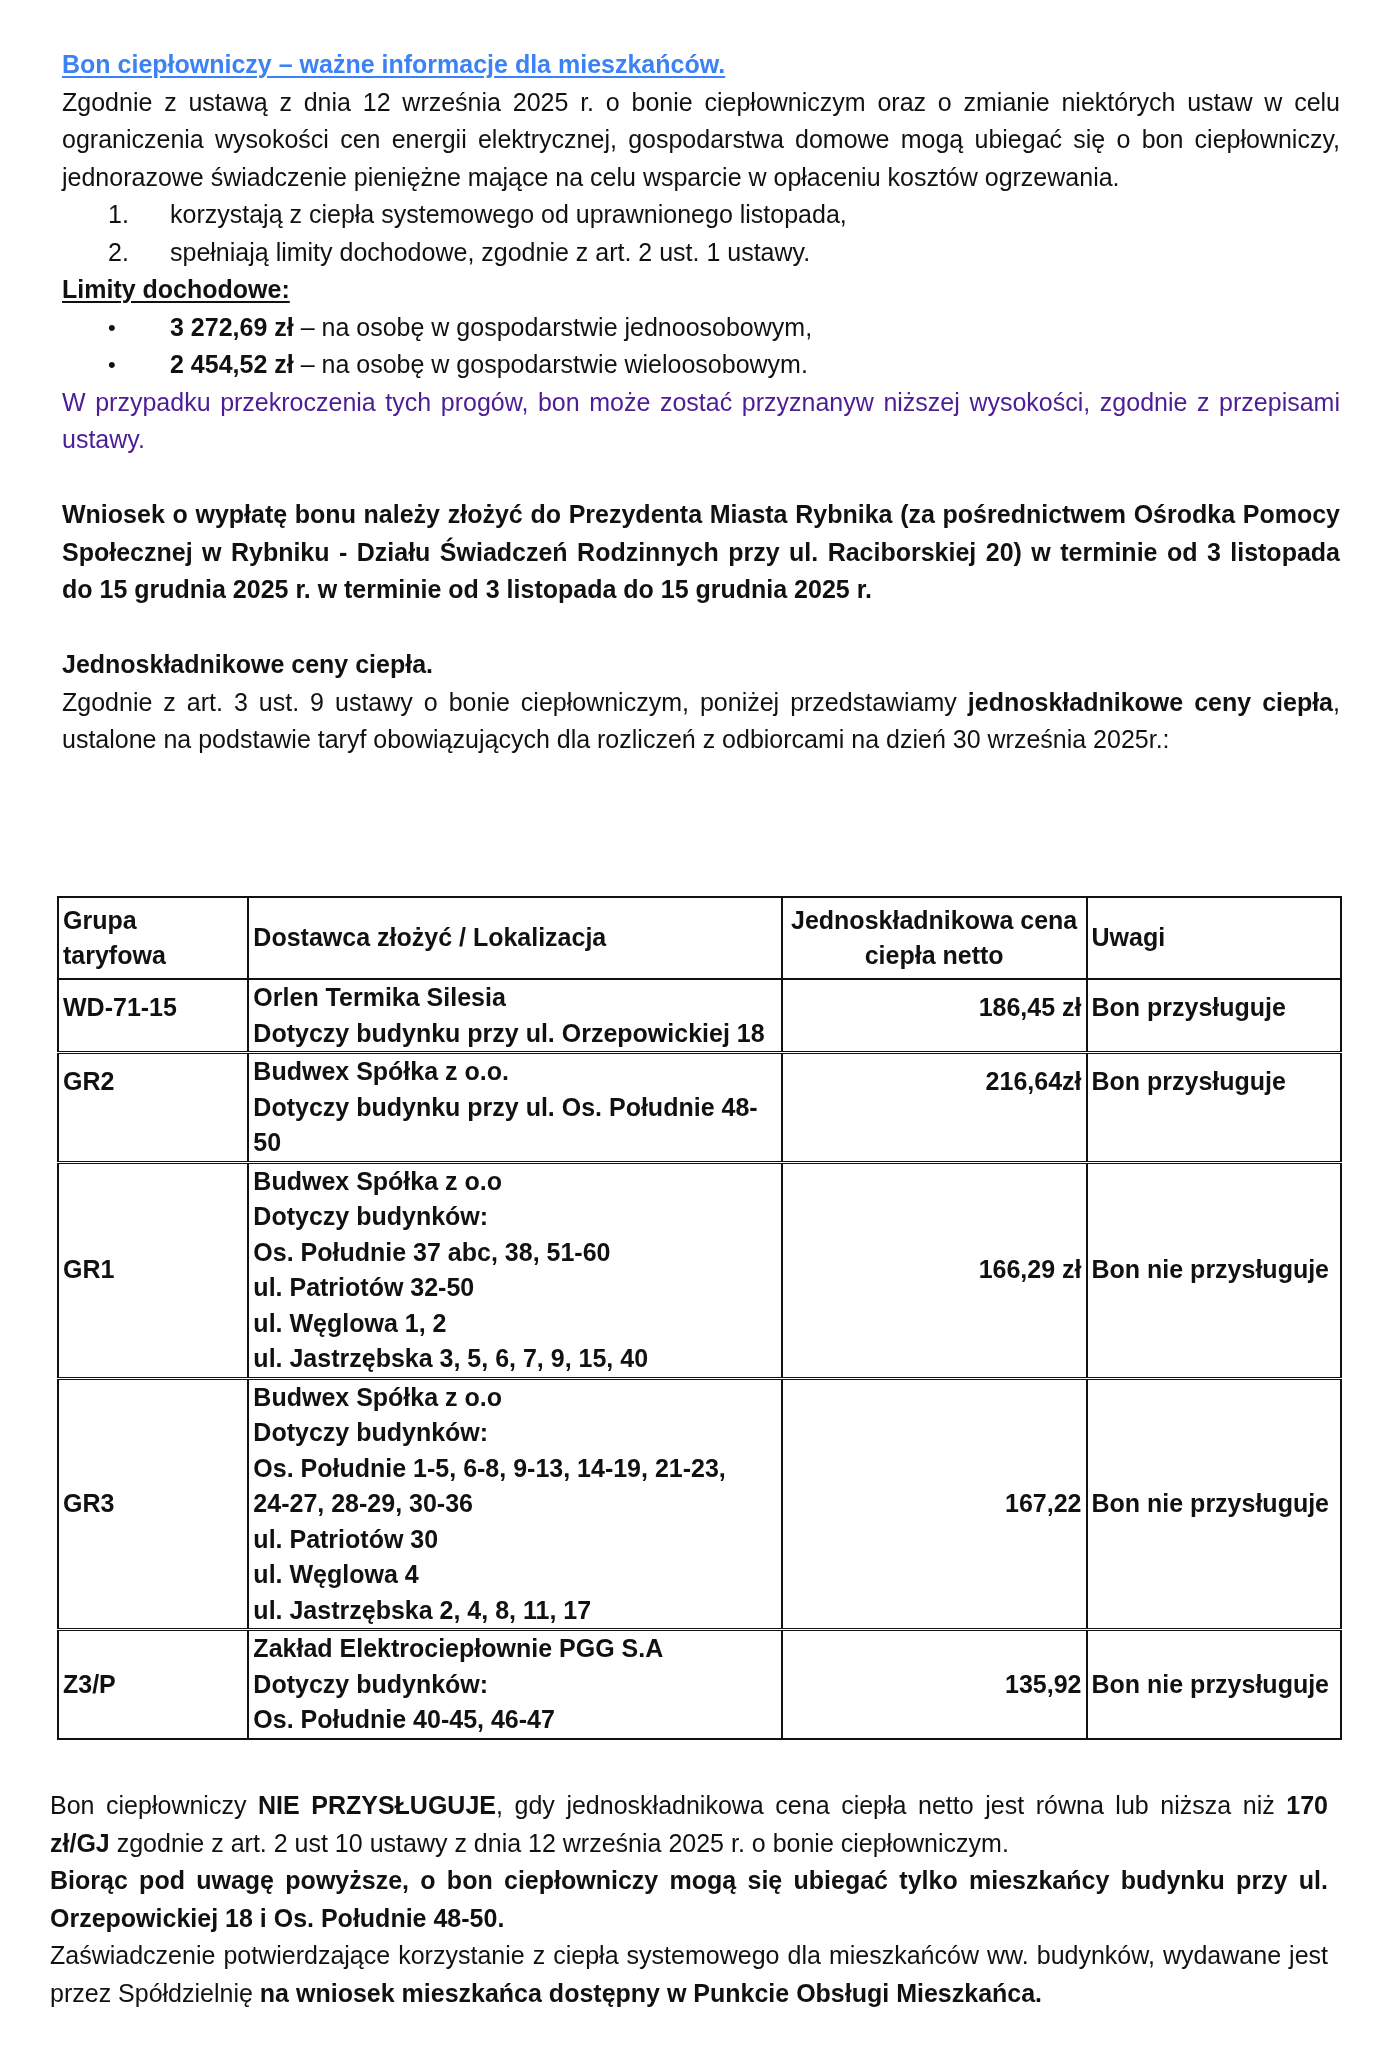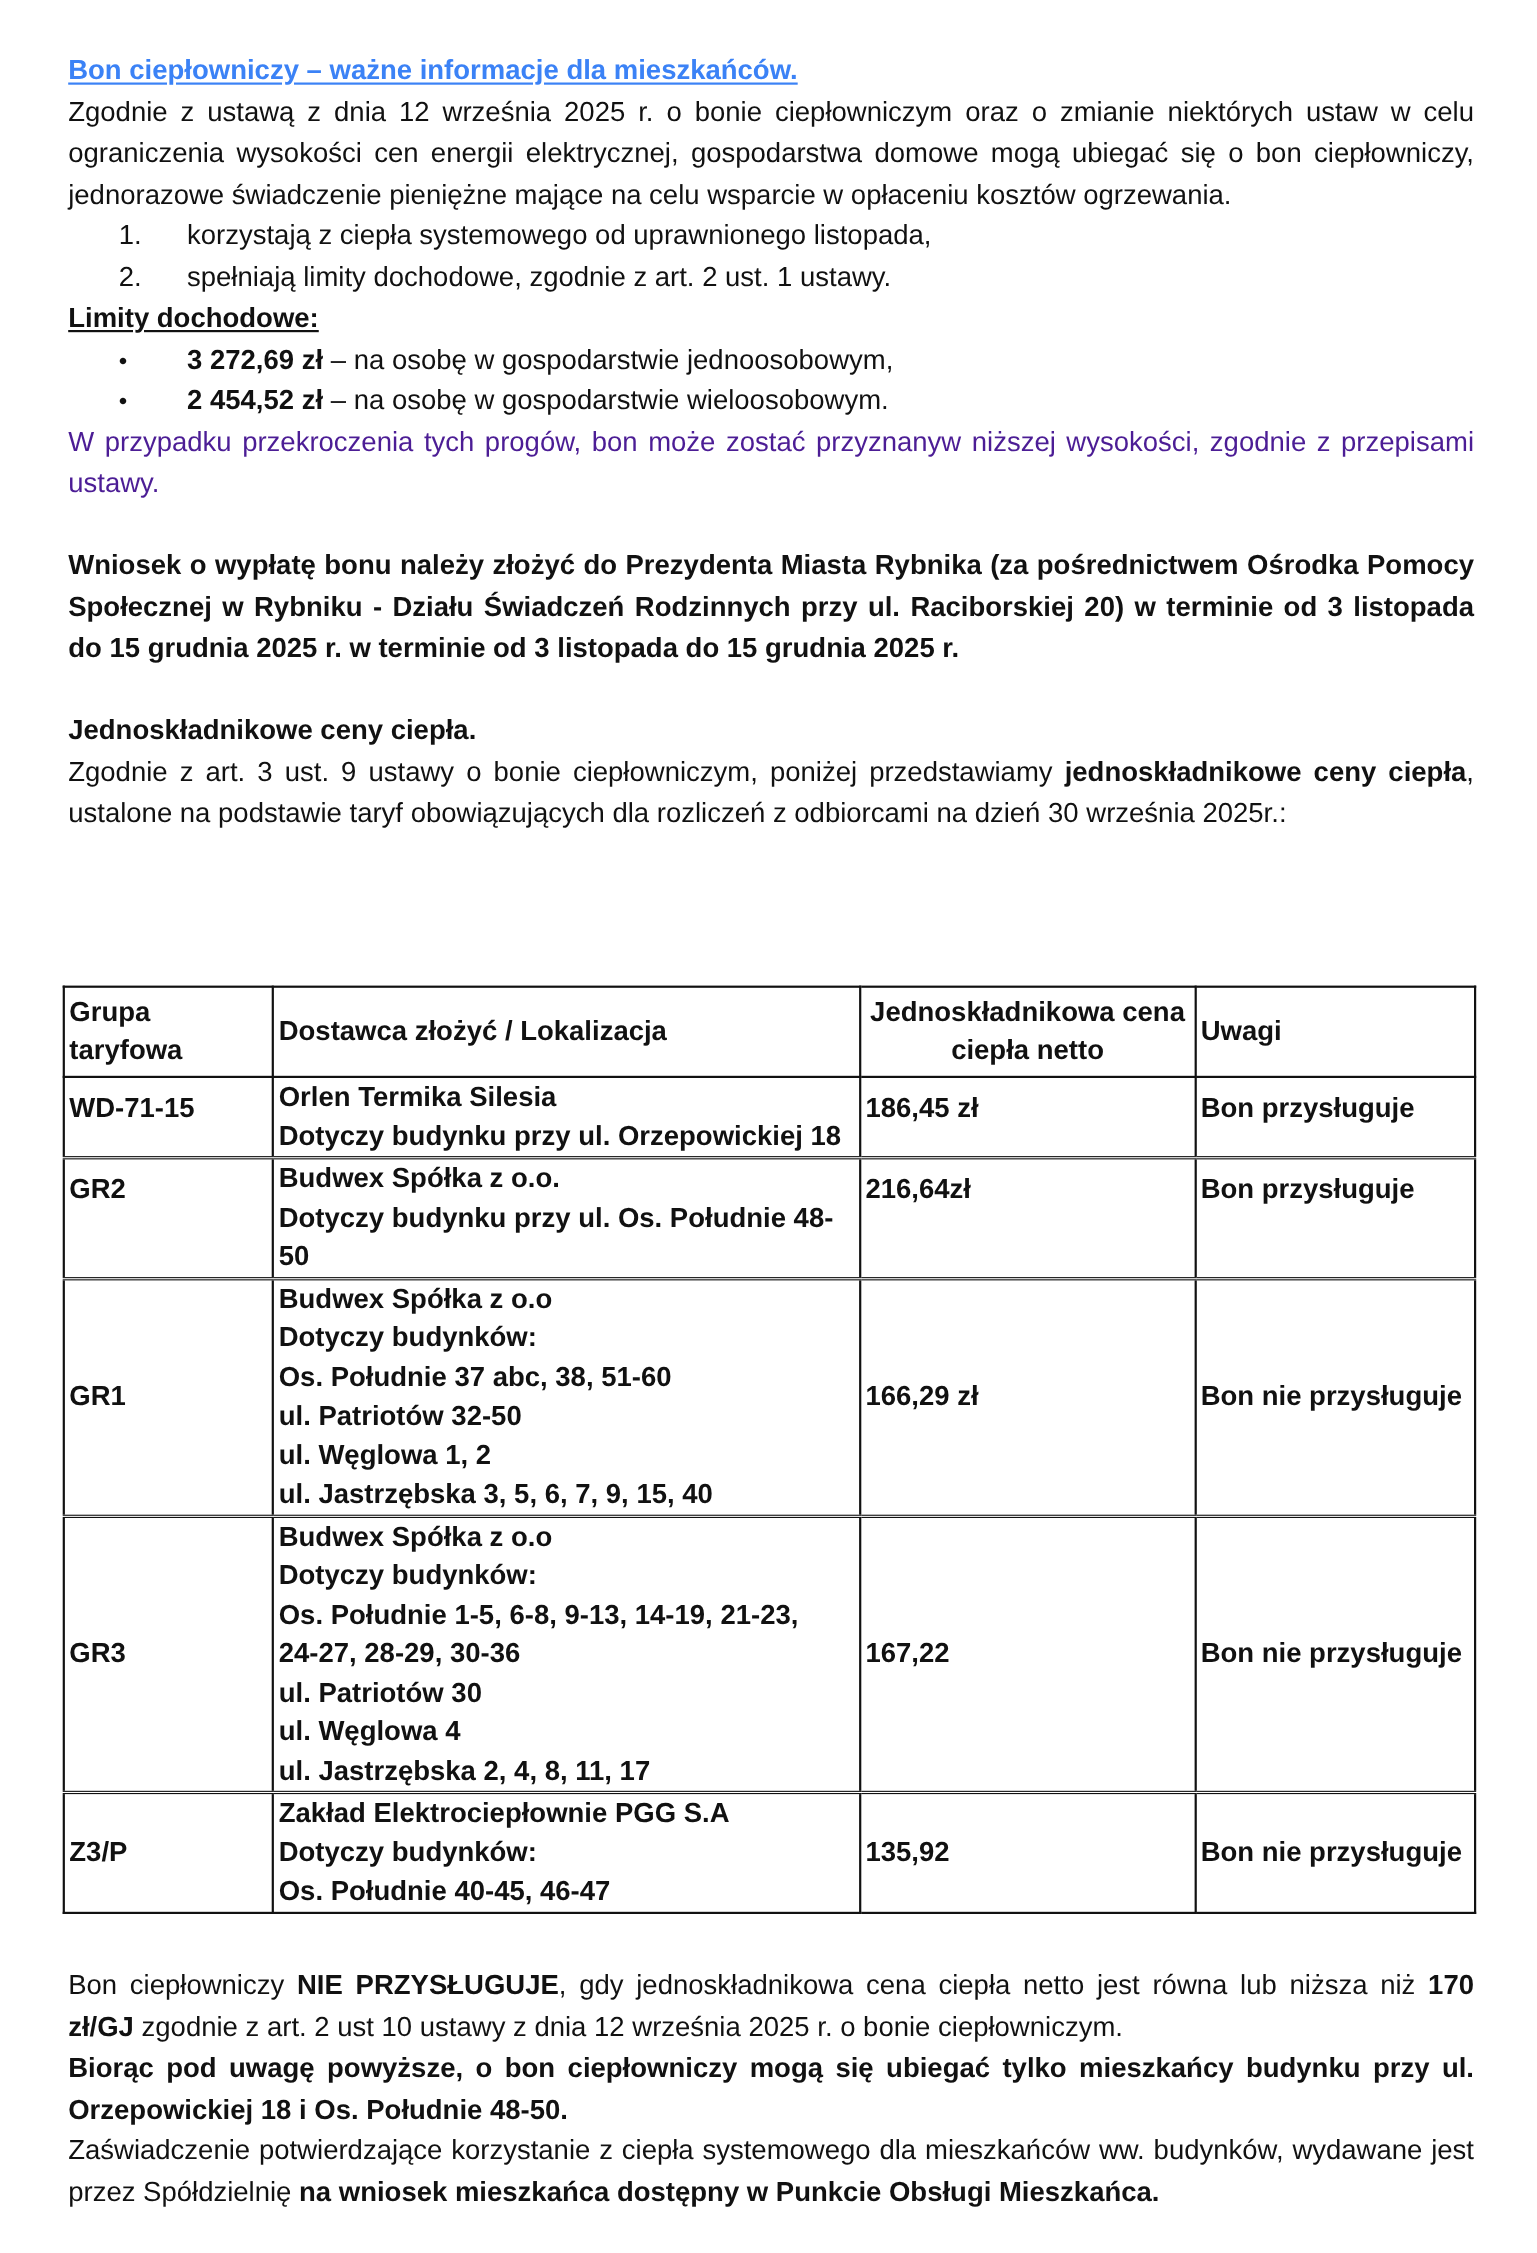--- a/index.html
+++ b/index.html
@@ -61,32 +61,32 @@
     border: 2px solid #111111;
     padding: 0 4px;
     vertical-align: middle;
     font-weight: bold;
   }
   table.prices tr + tr td { border-top: 3px double #111111; }
   table.prices th { font-weight: bold; text-align: left; }
   table.prices th.center { text-align: center; }
   .col-group { width: 186px; border-radius: 11px; }
   .col-supplier { width: 546px; }
-  .col-price { width: 300px; text-align: left; }
+  .col-price { width: 300px; text-align: right; }
   .col-notes { width: 245px; white-space: nowrap; }
   td.col-group { vertical-align: middle; }
   tr.row-short td.col-group { vertical-align: top; padding-top: 10px; }
   tr.row-short td.col-price { vertical-align: top; padding-top: 10px; }
   tr.row-short td.col-notes { vertical-align: top; padding-top: 10px; }
   .supplier-line { display: block; }
   thead th { height: 80px; }
 
   .footer {
     position: absolute;
-    left: 62px;
+    left: 50px;
     top: 1787px;
     width: 1278px;
     font-size: 25px;
     line-height: 37.5px;
   }
 </style>
 </head>
 <body>
 
 <div class="page">

